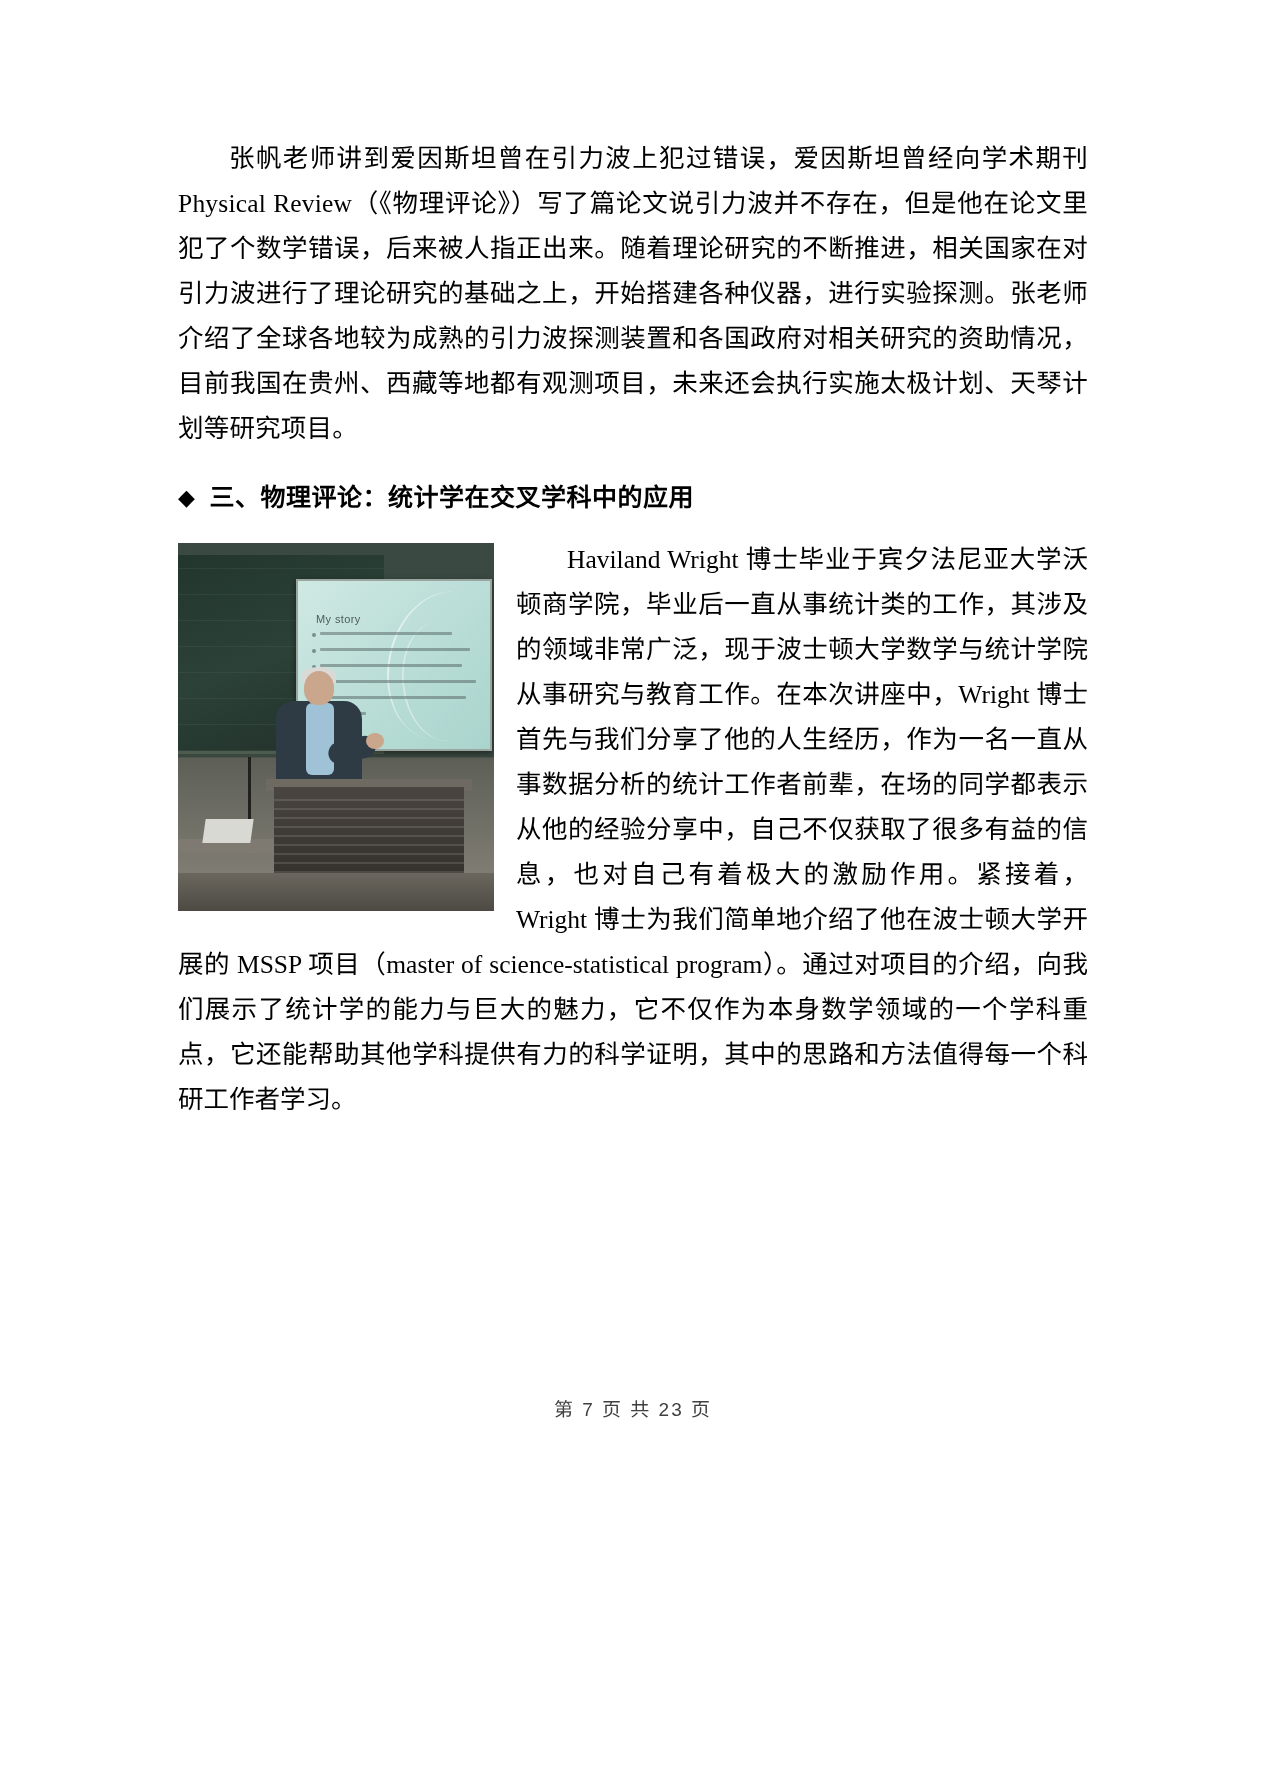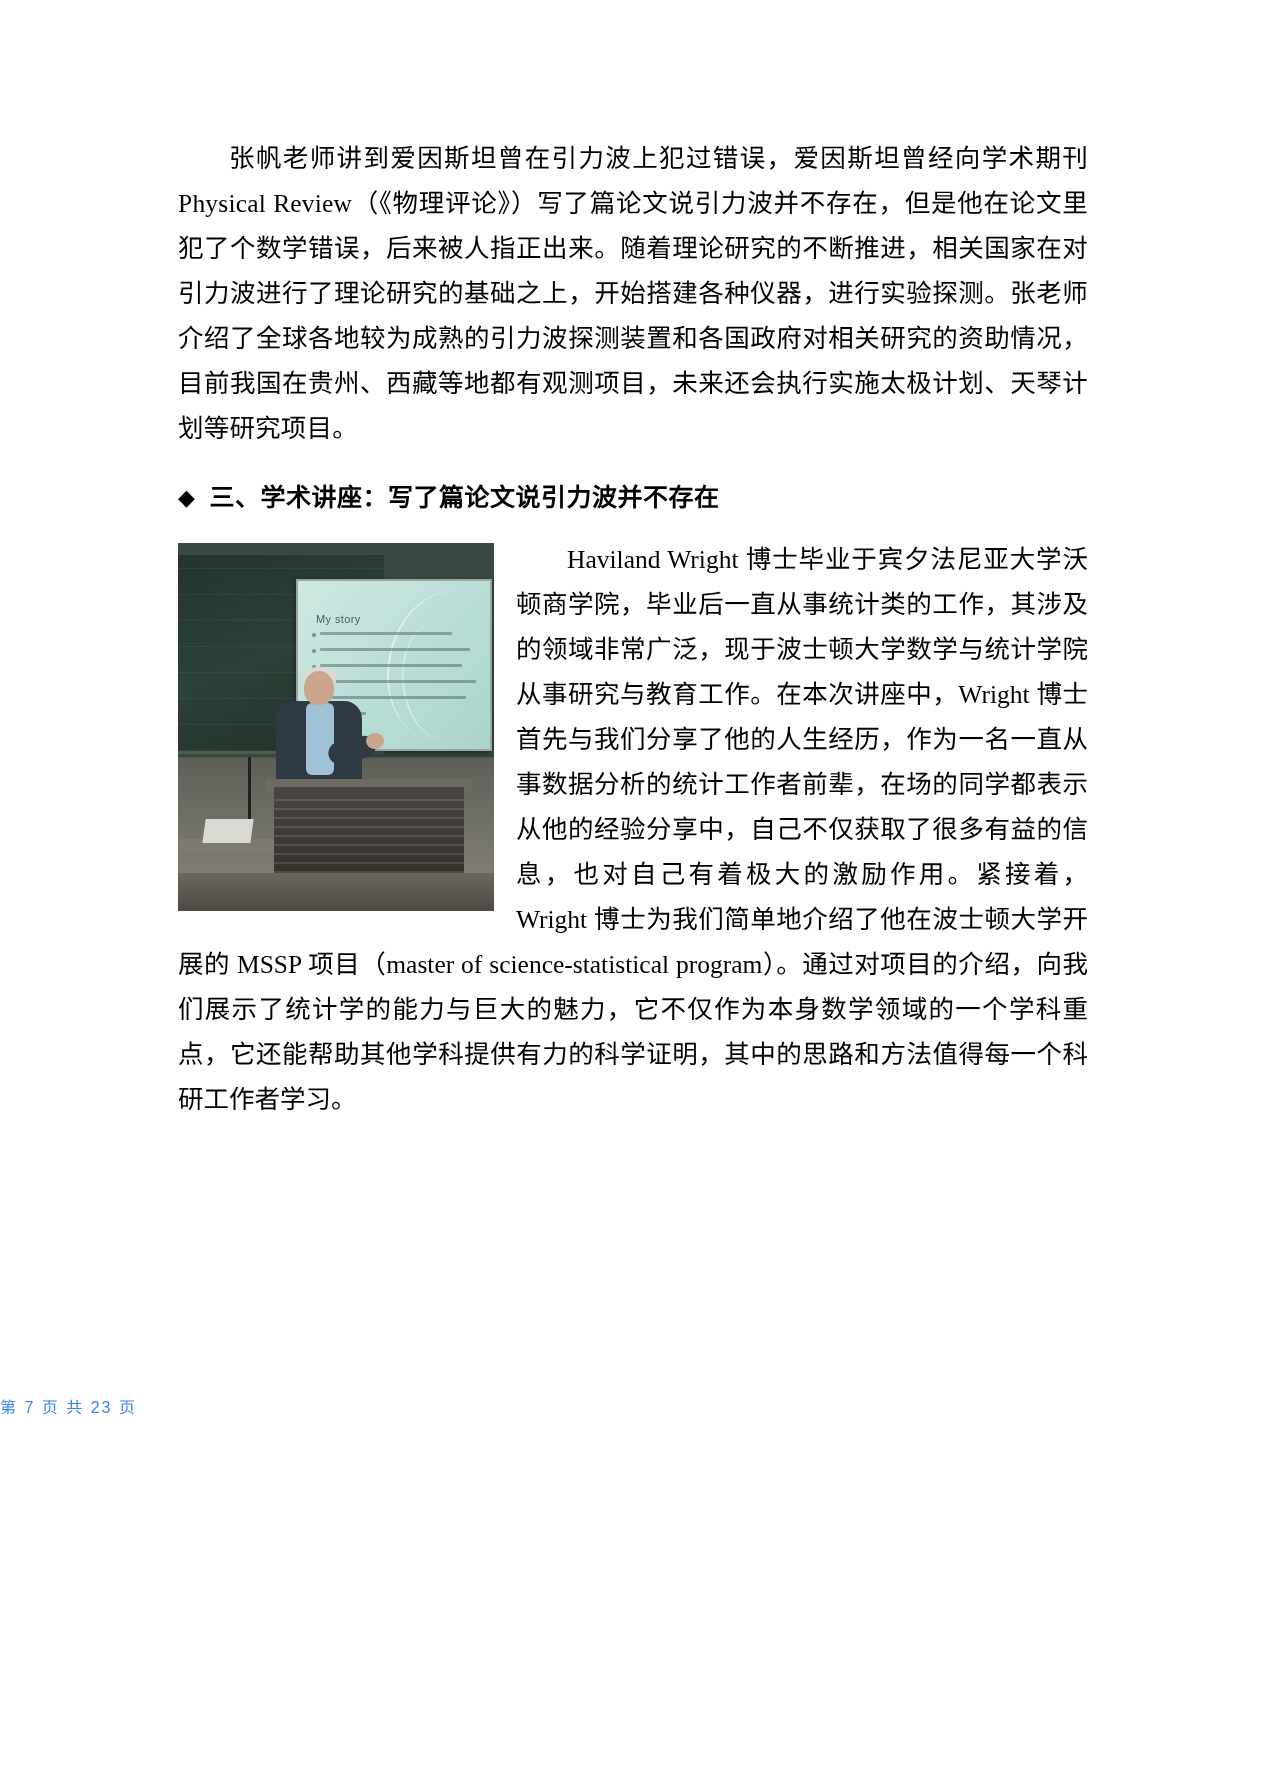--- a/index.html
+++ b/index.html
@@ -216,39 +216,39 @@
     position: absolute;
     left: 70px; top: 214px;
     width: 3px; height: 62px;
     background: #22201e;
   }
   .footer {
     position: absolute;
     left: 0;
     top: 1386px;
     width: 1266px;
-    text-align: left;
+    text-align: center;
     font-family: "Liberation Sans", sans-serif;
-    font-size: 16px;
-    color: #3b82f6;
+    font-size: 19px;
+    color: #404040;
     letter-spacing: 2px;
   }
 </style>
 </head>
 <body>
 
 <div class="page">
 
   <div class="content">
 
     <p class="para">张帆老师讲到爱因斯坦曾在引力波上犯过错误，爱因斯坦曾经向学术期刊 Physical Review（《物理评论》）写了篇论文说引力波并不存在，但是他在论文里犯了个数学错误，后来被人指正出来。随着理论研究的不断推进，相关国家在对引力波进行了理论研究的基础之上，开始搭建各种仪器，进行实验探测。张老师介绍了全球各地较为成熟的引力波探测装置和各国政府对相关研究的资助情况，目前我国在贵州、西藏等地都有观测项目，未来还会执行实施太极计划、天琴计划等研究项目。</p>
 
     <div class="heading">
       <span class="bullet">◆</span>
-      <span>三、学术讲座：写了篇论文说引力波并不存在</span>
+      <span>三、物理评论：统计学在交叉学科中的应用</span>
     </div>
 
 
     <div class="flow">
       <div class="figure">
         <div class="ph-wall"></div>
         <div class="ph-board">
           <div class="ph-board-lines"></div>
         </div>
         <div class="ph-screen">

